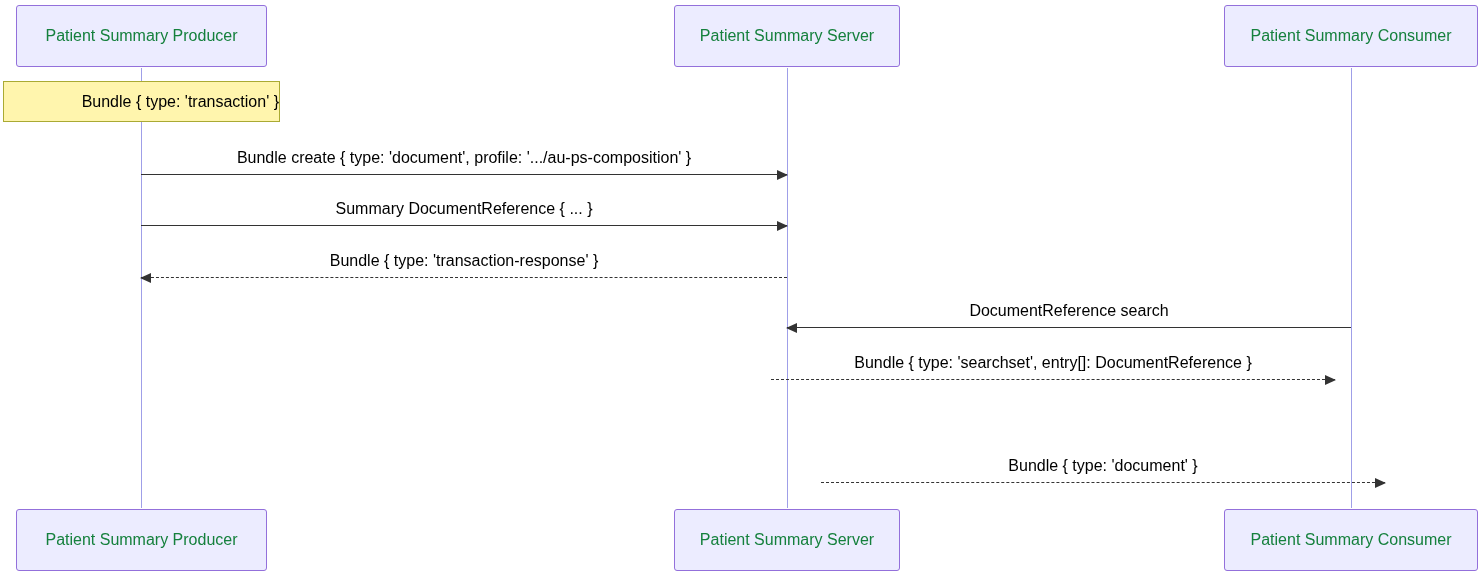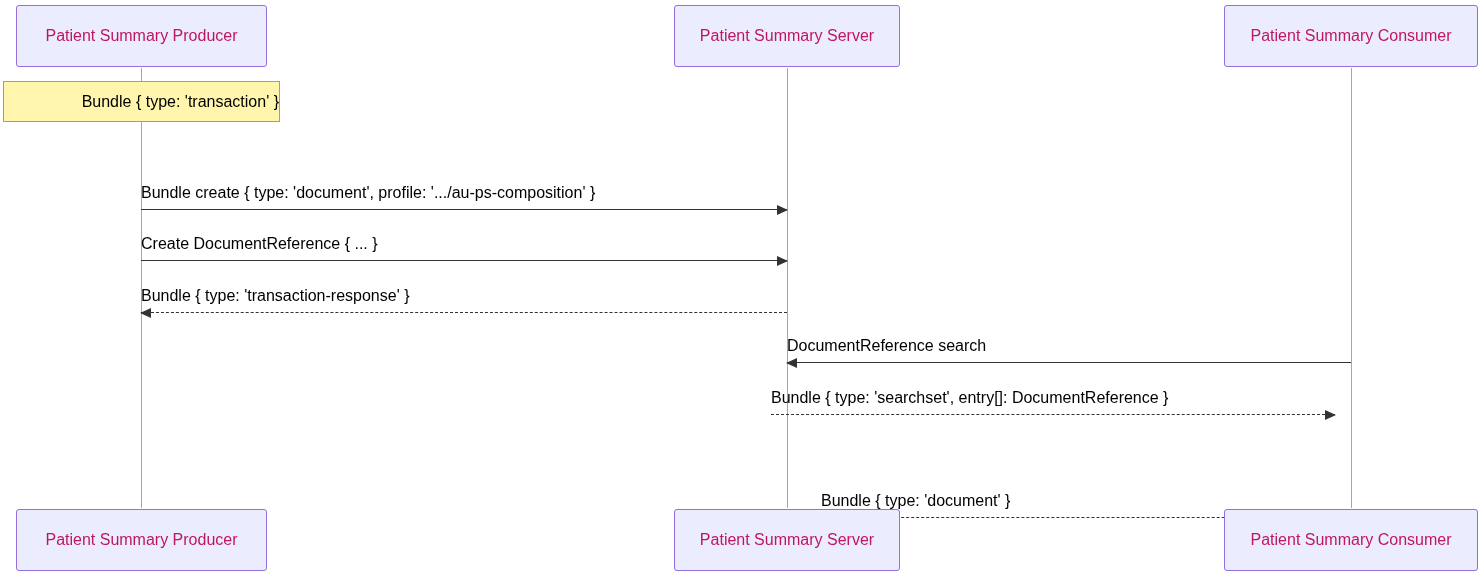--- a/index.html
+++ b/index.html
@@ -26,21 +26,21 @@
   .actor {
     position: absolute;
     height: 62px;
     background: #ECECFF;
     border: 1px solid #9370DB;
     border-radius: 3px;
     display: flex;
     align-items: center;
     justify-content: center;
     font-size: 16px;
-    color: #be185d;
+    color: #15803d;
     box-sizing: border-box;
   }
   .actor.top { top: 5px; }
   .actor.bottom { top: 509px; }
   .note {
     position: absolute;
     left: 3px;
     top: 81px;
     width: 277px;
     height: 41px;
@@ -49,27 +49,26 @@
     display: flex;
     align-items: center;
     justify-content: flex-end;
     font-size: 16px;
     box-sizing: border-box;
   }
   .message {
     position: absolute;
   }
   .message-label {
-    text-align: left;
+    text-align: center;
     font-size: 16px;
     height: 20px;
     line-height: 20px;
     margin-bottom: 6px;
     white-space: nowrap;
-    margin-top: 35px;
   }
   .message-line {
     position: relative;
     height: 0;
   }
   .message-line.solid { border-top: 1.6px solid #333333; }
   .message-line.dashed { border-top: 1.4px dashed #333333; }
   .arrowhead {
     position: absolute;
     top: -5px;
@@ -105,21 +104,21 @@
   </div>
 
   <div class="message" style="left:141px;top:148px;width:646px">
     <div class="message-label">Bundle create { type: 'document', profile: '.../au-ps-composition' }</div>
     <div class="message-line solid">
       <span class="arrowhead right"></span>
     </div>
   </div>
 
   <div class="message" style="left:141px;top:199px;width:646px">
-    <div class="message-label">Create DocumentReference { ... }</div>
+    <div class="message-label">Summary DocumentReference { ... }</div>
     <div class="message-line solid">
       <span class="arrowhead right"></span>
     </div>
   </div>
 
   <div class="message" style="left:787px;top:301px;width:564px">
     <div class="message-label">DocumentReference search</div>
     <div class="message-line solid">
       <span class="arrowhead left"></span>
     </div>

